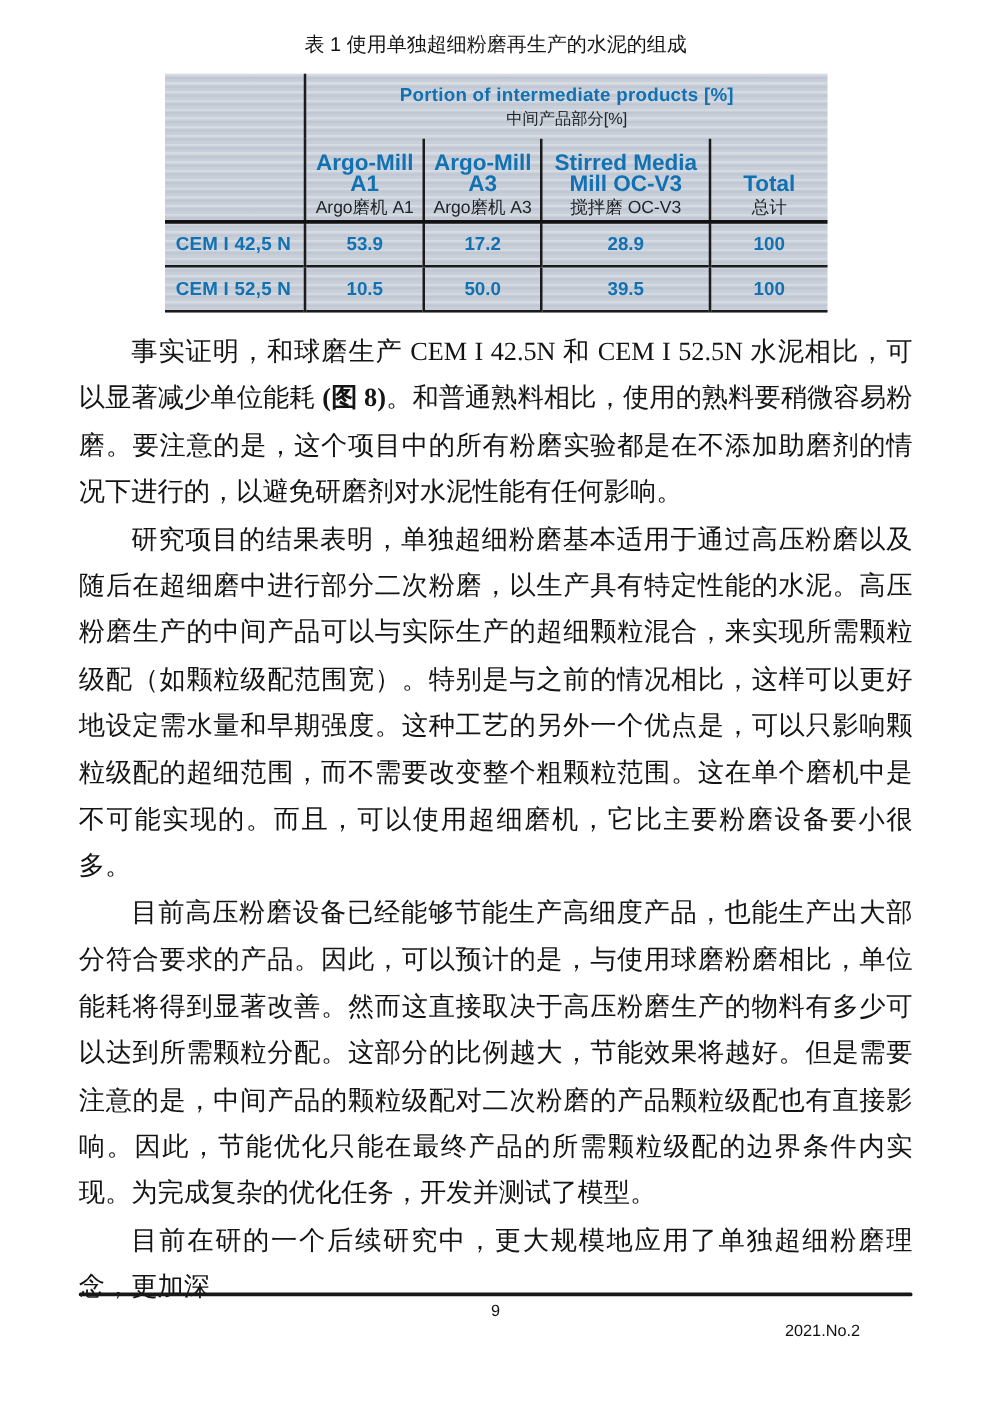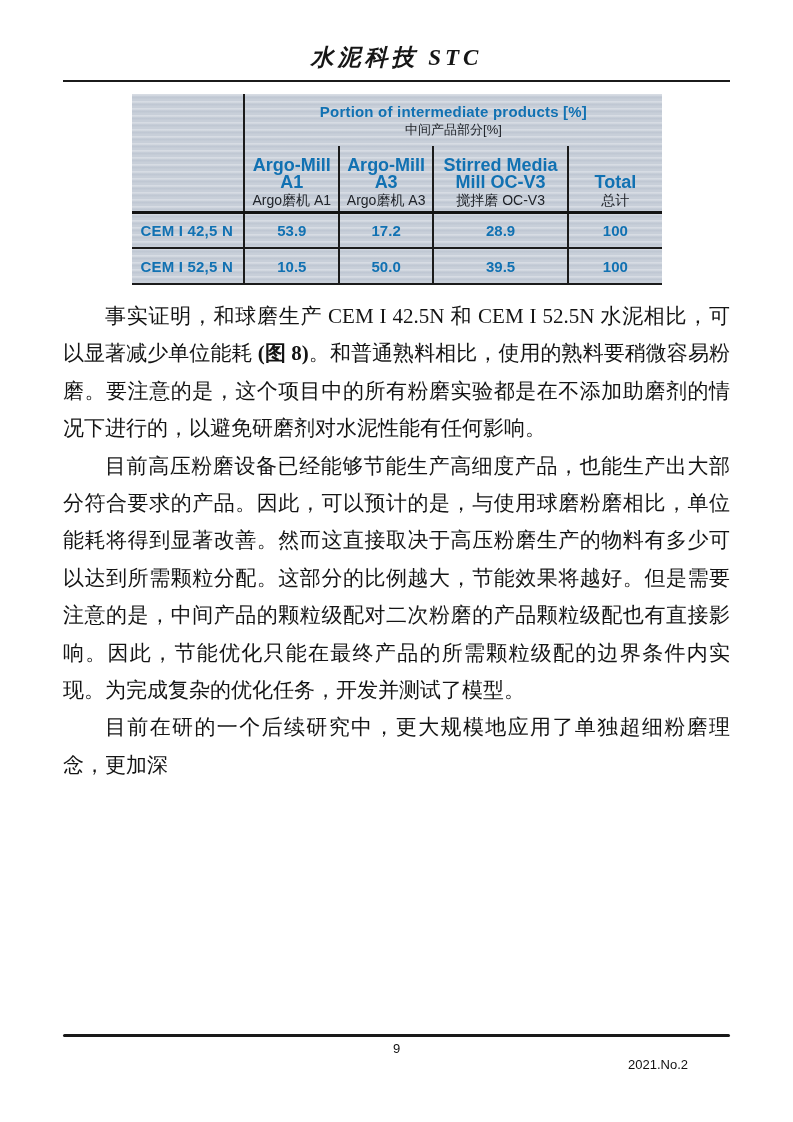--- a/index.html
+++ b/index.html
@@ -113,25 +113,22 @@
   .issue {
     position: absolute; right: 42px; top: 16px;
     font-size: 13px; color: #111;
   }
 </style>
 </head>
 <body>
 
 <div class="page">
 
-  <div class="page-header">
-    <div class="journal-title">水泥科技 STC</div>
-    <div class="header-rule"></div>
-  </div>
 
+  <div class="table-caption">表 1 使用单独超细粉磨再生产的水泥的组成</div>
 
   <div class="scan-table">
     <table class="comp">
       <colgroup>
         <col style="width:21.3%">
         <col style="width:17.9%">
         <col style="width:17.7%">
         <col style="width:25.5%">
         <col style="width:17.6%">
       </colgroup>
@@ -176,20 +173,21 @@
           <td>100</td>
         </tr>
       </tbody>
     </table>
   </div>
 
   <div class="body-text">
     <p><span>事实证明，和球磨生产 CEM I 42.5N 和 CEM I 52.5N 水泥相比，可以显著减少单位能耗 </span><span class="fig-ref">(图 8)</span><span>。和普通熟料相比，使用的熟料要稍微容易粉磨。要注意的是，这个项目中的所有粉磨实验都是在不添加助磨剂的情况下进行的，以避免研磨剂对水泥性能有任何影响。</span></p>
 
 
+    <p>研究项目的结果表明，单独超细粉磨基本适用于通过高压粉磨以及随后在超细磨中进行部分二次粉磨，以生产具有特定性能的水泥。高压粉磨生产的中间产品可以与实际生产的超细颗粒混合，来实现所需颗粒级配（如颗粒级配范围宽）。特别是与之前的情况相比，这样可以更好地设定需水量和早期强度。这种工艺的另外一个优点是，可以只影响颗粒级配的超细范围，而不需要改变整个粗颗粒范围。这在单个磨机中是不可能实现的。而且，可以使用超细磨机，它比主要粉磨设备要小很多。</p>
     <p>目前高压粉磨设备已经能够节能生产高细度产品，也能生产出大部分符合要求的产品。因此，可以预计的是，与使用球磨粉磨相比，单位能耗将得到显著改善。然而这直接取决于高压粉磨生产的物料有多少可以达到所需颗粒分配。这部分的比例越大，节能效果将越好。但是需要注意的是，中间产品的颗粒级配对二次粉磨的产品颗粒级配也有直接影响。因此，节能优化只能在最终产品的所需颗粒级配的边界条件内实现。为完成复杂的优化任务，开发并测试了模型。</p>
     <p>目前在研的一个后续研究中，更大规模地应用了单独超细粉磨理念，更加深</p>
   </div>
 
   <div class="page-footer">
     <div class="footer-rule"></div>
     <div class="footer-row">
       <span class="page-number">9</span>
       <span class="issue">2021.No.2</span>
     </div>

